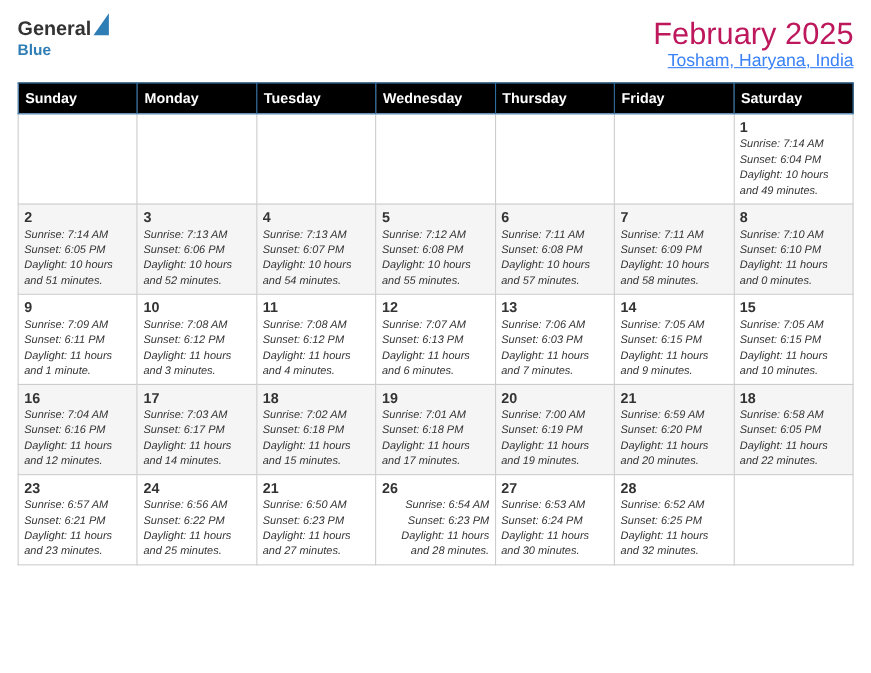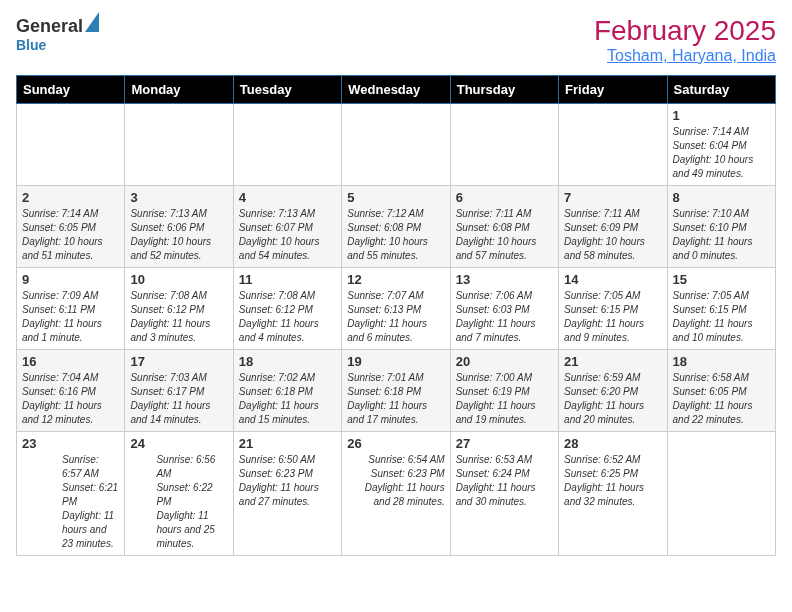--- a/index.html
+++ b/index.html
@@ -271,27 +271,27 @@
         <td>
           <span class="day-number">18</span>
           <div class="day-info" style="white-space: pre-line;">Sunrise: 6:58 AM
 Sunset: 6:05 PM
 Daylight: 11 hours and 22 minutes.</div>
         </td>
       </tr>
       <tr>
         <td>
           <span class="day-number">23</span>
-          <div class="day-info" style="white-space: pre-line; margin-left: 40px;">Sunrise: 6:57 AM
+          <div class="day-info" style="white-space: pre-line;">Sunrise: 6:57 AM
 Sunset: 6:21 PM
 Daylight: 11 hours and 23 minutes.</div>
         </td>
         <td>
           <span class="day-number">24</span>
-          <div class="day-info" style="white-space: pre-line; margin-left: 26px;">Sunrise: 6:56 AM
+          <div class="day-info" style="white-space: pre-line;">Sunrise: 6:56 AM
 Sunset: 6:22 PM
 Daylight: 11 hours and 25 minutes.</div>
         </td>
         <td>
           <span class="day-number">21</span>
           <div class="day-info" style="white-space: pre-line;">Sunrise: 6:50 AM
 Sunset: 6:23 PM
 Daylight: 11 hours and 27 minutes.</div>
         </td>
         <td>

